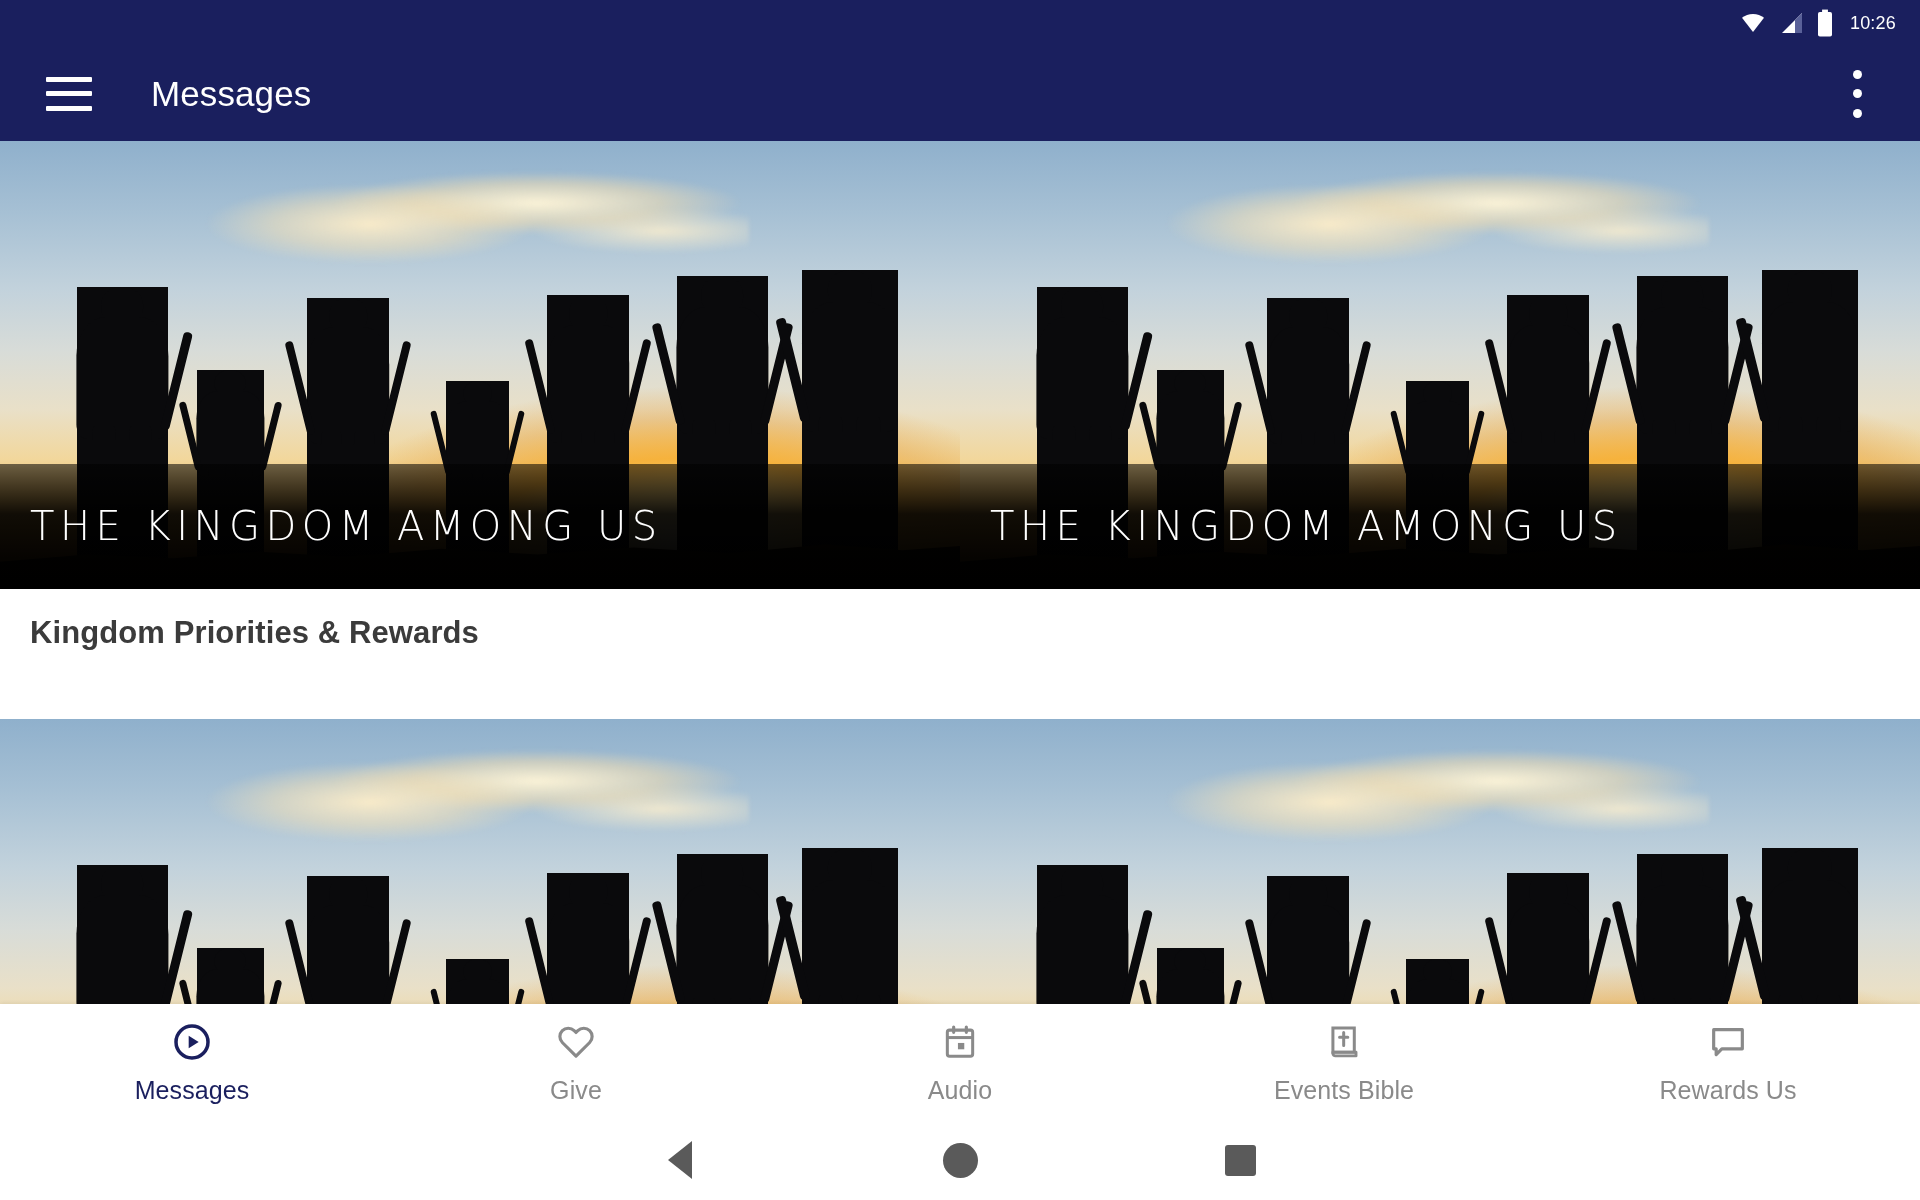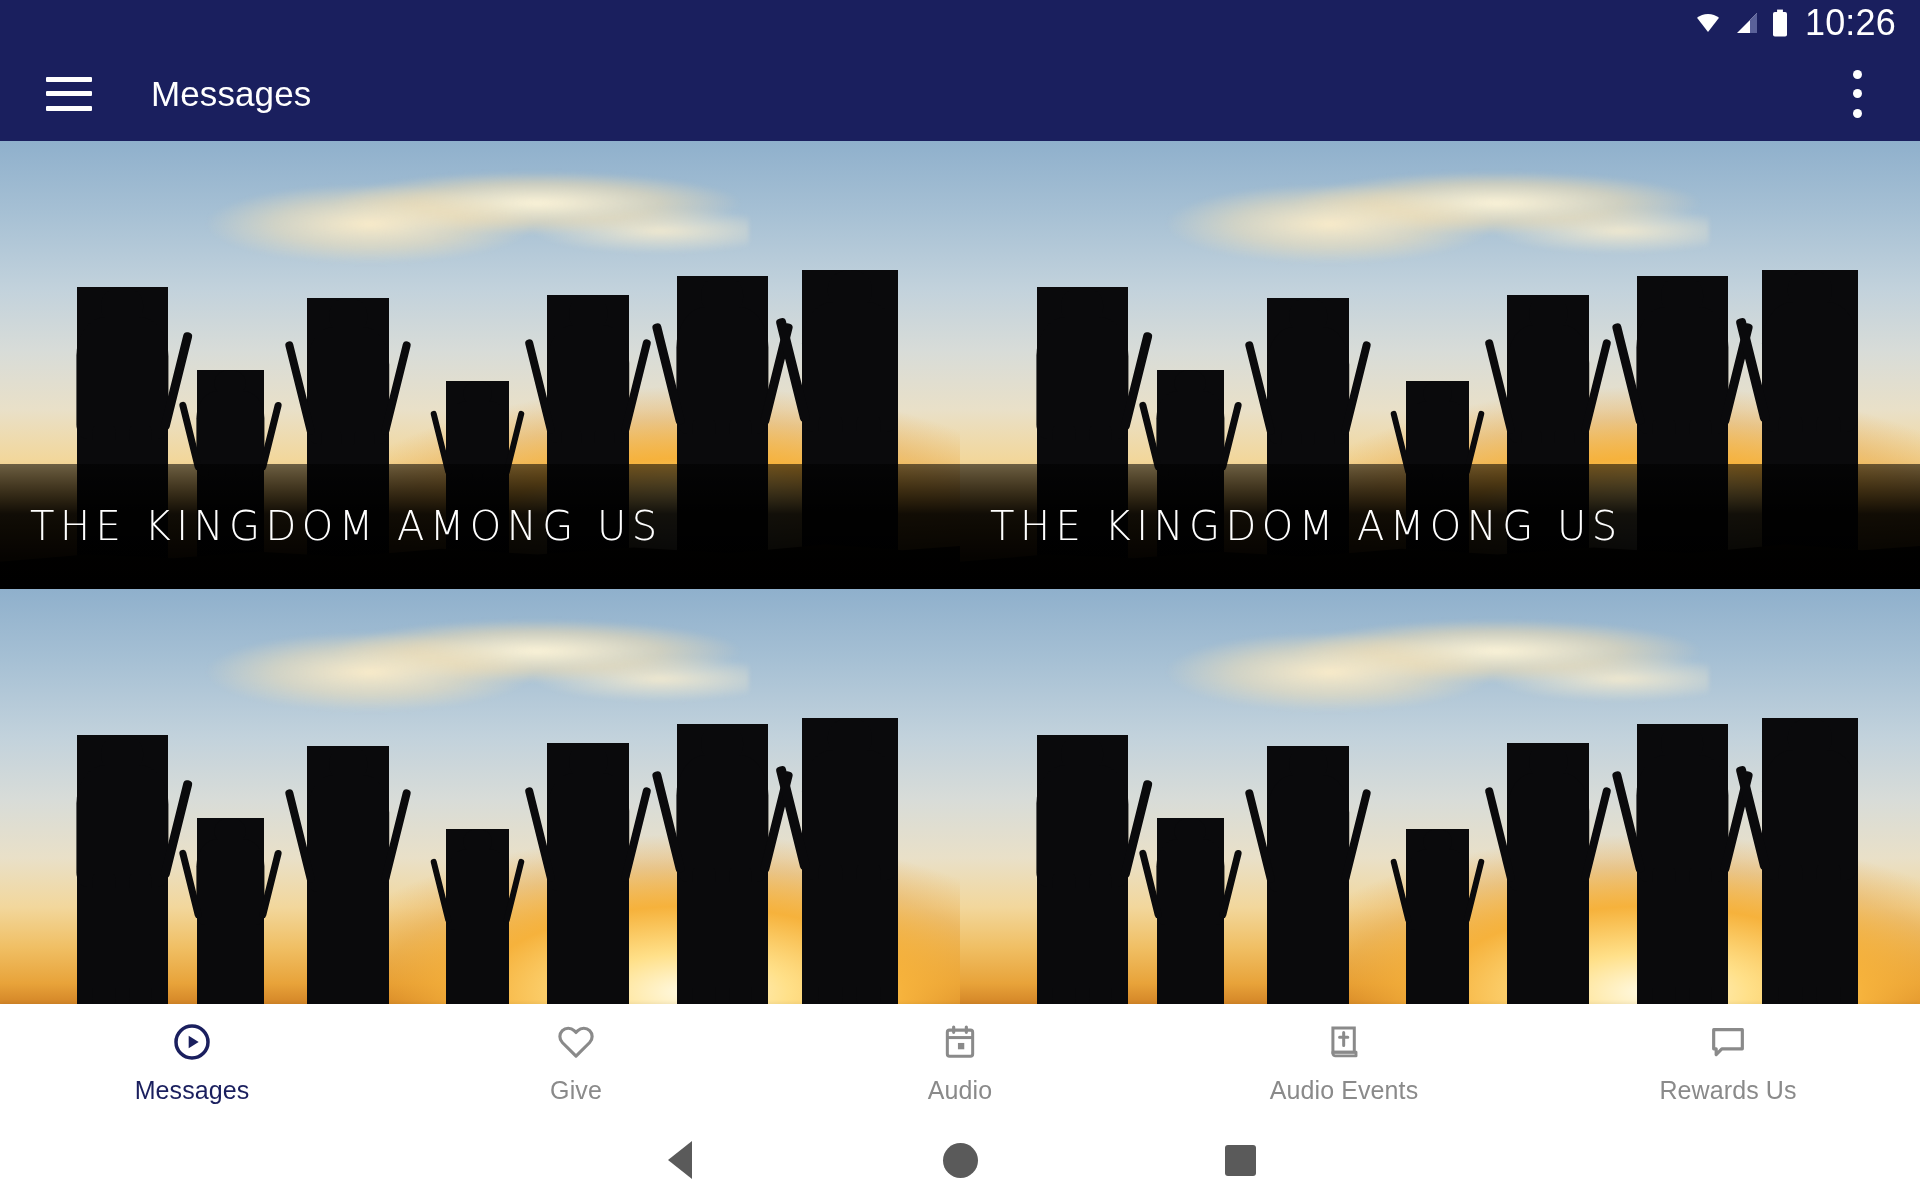--- a/index.html
+++ b/index.html
@@ -15,21 +15,21 @@
 
   
   .statusbar {
     position:absolute; top:0; left:0; width:1920px; height:46px;
     background:#1a1f5e;
     display:flex; align-items:center; justify-content:flex-end;
     padding-right:24px; gap:10px;
   }
   .sb-icon { display:flex; align-items:center; }
   .sb-time {
-    color:#ffffff; font-size:36px; font-weight:400;
+    color:#ffffff; font-size:18px; font-weight:400;
     letter-spacing:0.2px; margin-left:6px;
   }
 
   
   .appbar {
     position:absolute; top:46px; left:0; width:1920px; height:95px;
     background:#1a1f5e;
     display:flex; align-items:center;
   }
   .hamburger {
@@ -267,20 +267,23 @@
                   <div class="legR" style="width: 26%; height: 50%; right: 17%;"></div>
                   <div class="armL" style="width: 10%; height: 36%; top: 16%; left: -14%; transform: rotate(-14deg);"></div>
                 </div>
               </div>
               <div class="ridge"></div>
             </div>
             <div class="thumb-band">
               <div class="thumb-band-text">THE KINGDOM AMONG US</div>
             </div>
           </div>
+          <div class="card-body">
+            <div class="card-title">Kingdom Priorities &amp; Rewards</div>
+          </div>
         </div>
         <div class="card">
           <div class="card-thumb">
             <div class="thumb-art">
               <div class="sky"></div>
               <div class="cloud"></div>
               <div class="figures">
                 <div class="fig" style="left: 8%; width: 9.5%; height: 100%;">
                   <div class="head" style="width: 46%; height: 13%; top: 0%;"></div>
                   <div class="body" style="width: 100%; height: 44%; top: 11%;"></div>
@@ -488,21 +491,21 @@
         <div class="nav-label">Audio</div>
       </div>
       <div class="nav-item">
         <div class="nav-icon">
           <svg width="38" height="38" viewBox="0 0 24 24">
        <path d="M5 3.2h13.5v15.2H5z" fill="none" stroke="#8a8a8a" stroke-width="1.9"></path>
        <path d="M5 18.4h14.6v2.4H6.6A1.6 1.6 0 015 19.2z" fill="none" stroke="#8a8a8a" stroke-width="1.8" stroke-linejoin="round"></path>
        <path d="M11.8 6v8.2M9.2 9h5.2" stroke="#8a8a8a" stroke-width="1.9" stroke-linecap="round"></path>
      </svg>
         </div>
-        <div class="nav-label">Audio Events</div>
+        <div class="nav-label">Events Bible</div>
       </div>
       <div class="nav-item">
         <div class="nav-icon">
           <svg width="40" height="40" viewBox="0 0 24 24">
        <path d="M3.4 4.6h17.2v11.5H8.3L4.9 19.6v-3.5H3.4z" fill="none" stroke="#8a8a8a" stroke-width="1.9" stroke-linejoin="round"></path>
      </svg>
         </div>
         <div class="nav-label">Rewards Us</div>
       </div>
     </div>

